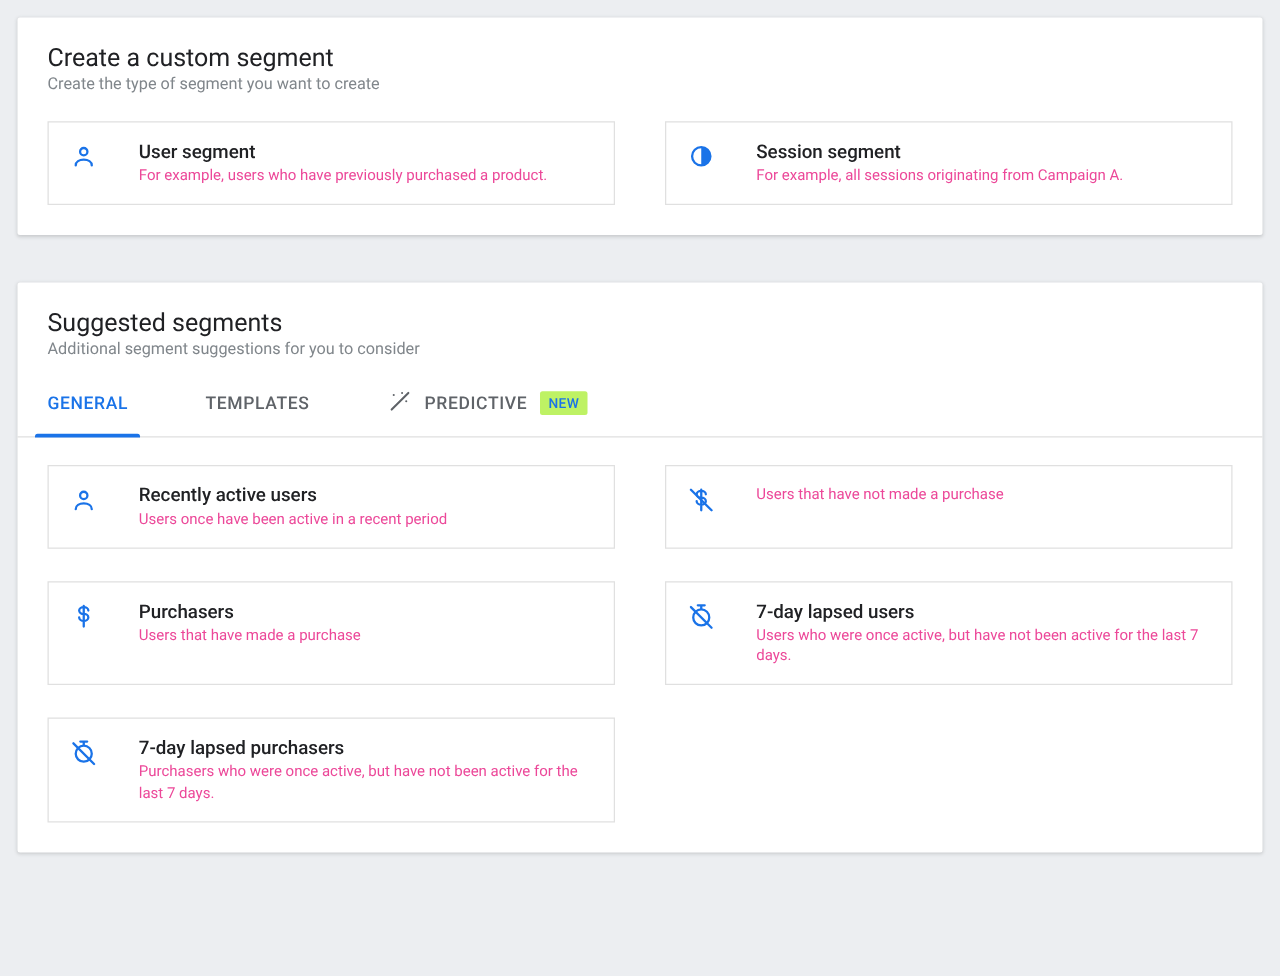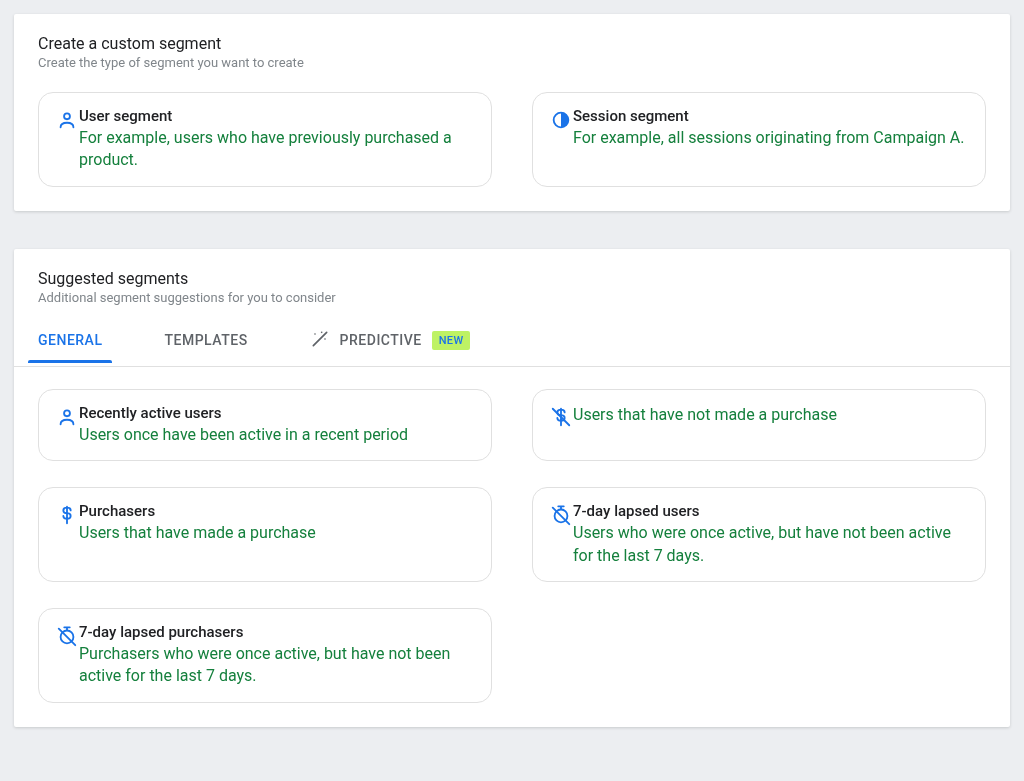--- a/index.html
+++ b/index.html
@@ -13,42 +13,42 @@
     .panel {
       background: #fff;
       border-radius: 2px;
       box-shadow: 0 1px 3px rgba(60,64,67,0.2);
       margin-bottom: 38px;
     }
     .panel-header {
       padding: 20px 24px 0 24px;
     }
     .panel-title {
-      font-size: 16px;
+      font-size: 20px;
       font-weight: 400;
       color: #202124;
       margin-bottom: 2px;
     }
     .panel-subtitle {
       font-size: 13px;
       color: #80868b;
     }
     .card-grid {
       display: grid;
       grid-template-columns: 1fr 1fr;
       gap: 26px 40px;
       padding: 22px 24px 24px 24px;
     }
     .card {
       border: 1px solid #e0e0e0;
-      border-radius: 15px;
+      border-radius: 0;
       padding: 14px 16px 14px 16px;
       display: flex;
       align-items: flex-start;
-      gap: 0;
+      gap: 32px;
       cursor: pointer;
       min-height: 60px;
     }
     .card-icon {
       flex-shrink: 0;
       width: 24px;
       height: 24px;
       display: flex;
       align-items: center;
       justify-content: center;
@@ -56,27 +56,26 @@
     }
     .card-icon svg { width: 22px; height: 22px; }
     .card-body { flex: 1; }
     .card-title {
       font-size: 15px;
       font-weight: 500;
       color: #202124;
       margin-bottom: 2px;
     }
     .card-desc {
-      font-size: 16px;
-      color: #15803d;
+      font-size: 12px;
+      color: #ec4899;
       line-height: 1.4;
     }
     .tabs {
       display: flex;
-      align-items: center;
       border-bottom: 1px solid #e0e0e0;
       padding: 0 14px;
       margin-top: 12px;
       gap: 42px;
     }
     .tab {
       padding: 12px 10px 14px 10px;
       font-size: 14px;
       font-weight: 500;
       letter-spacing: 0.5px;

